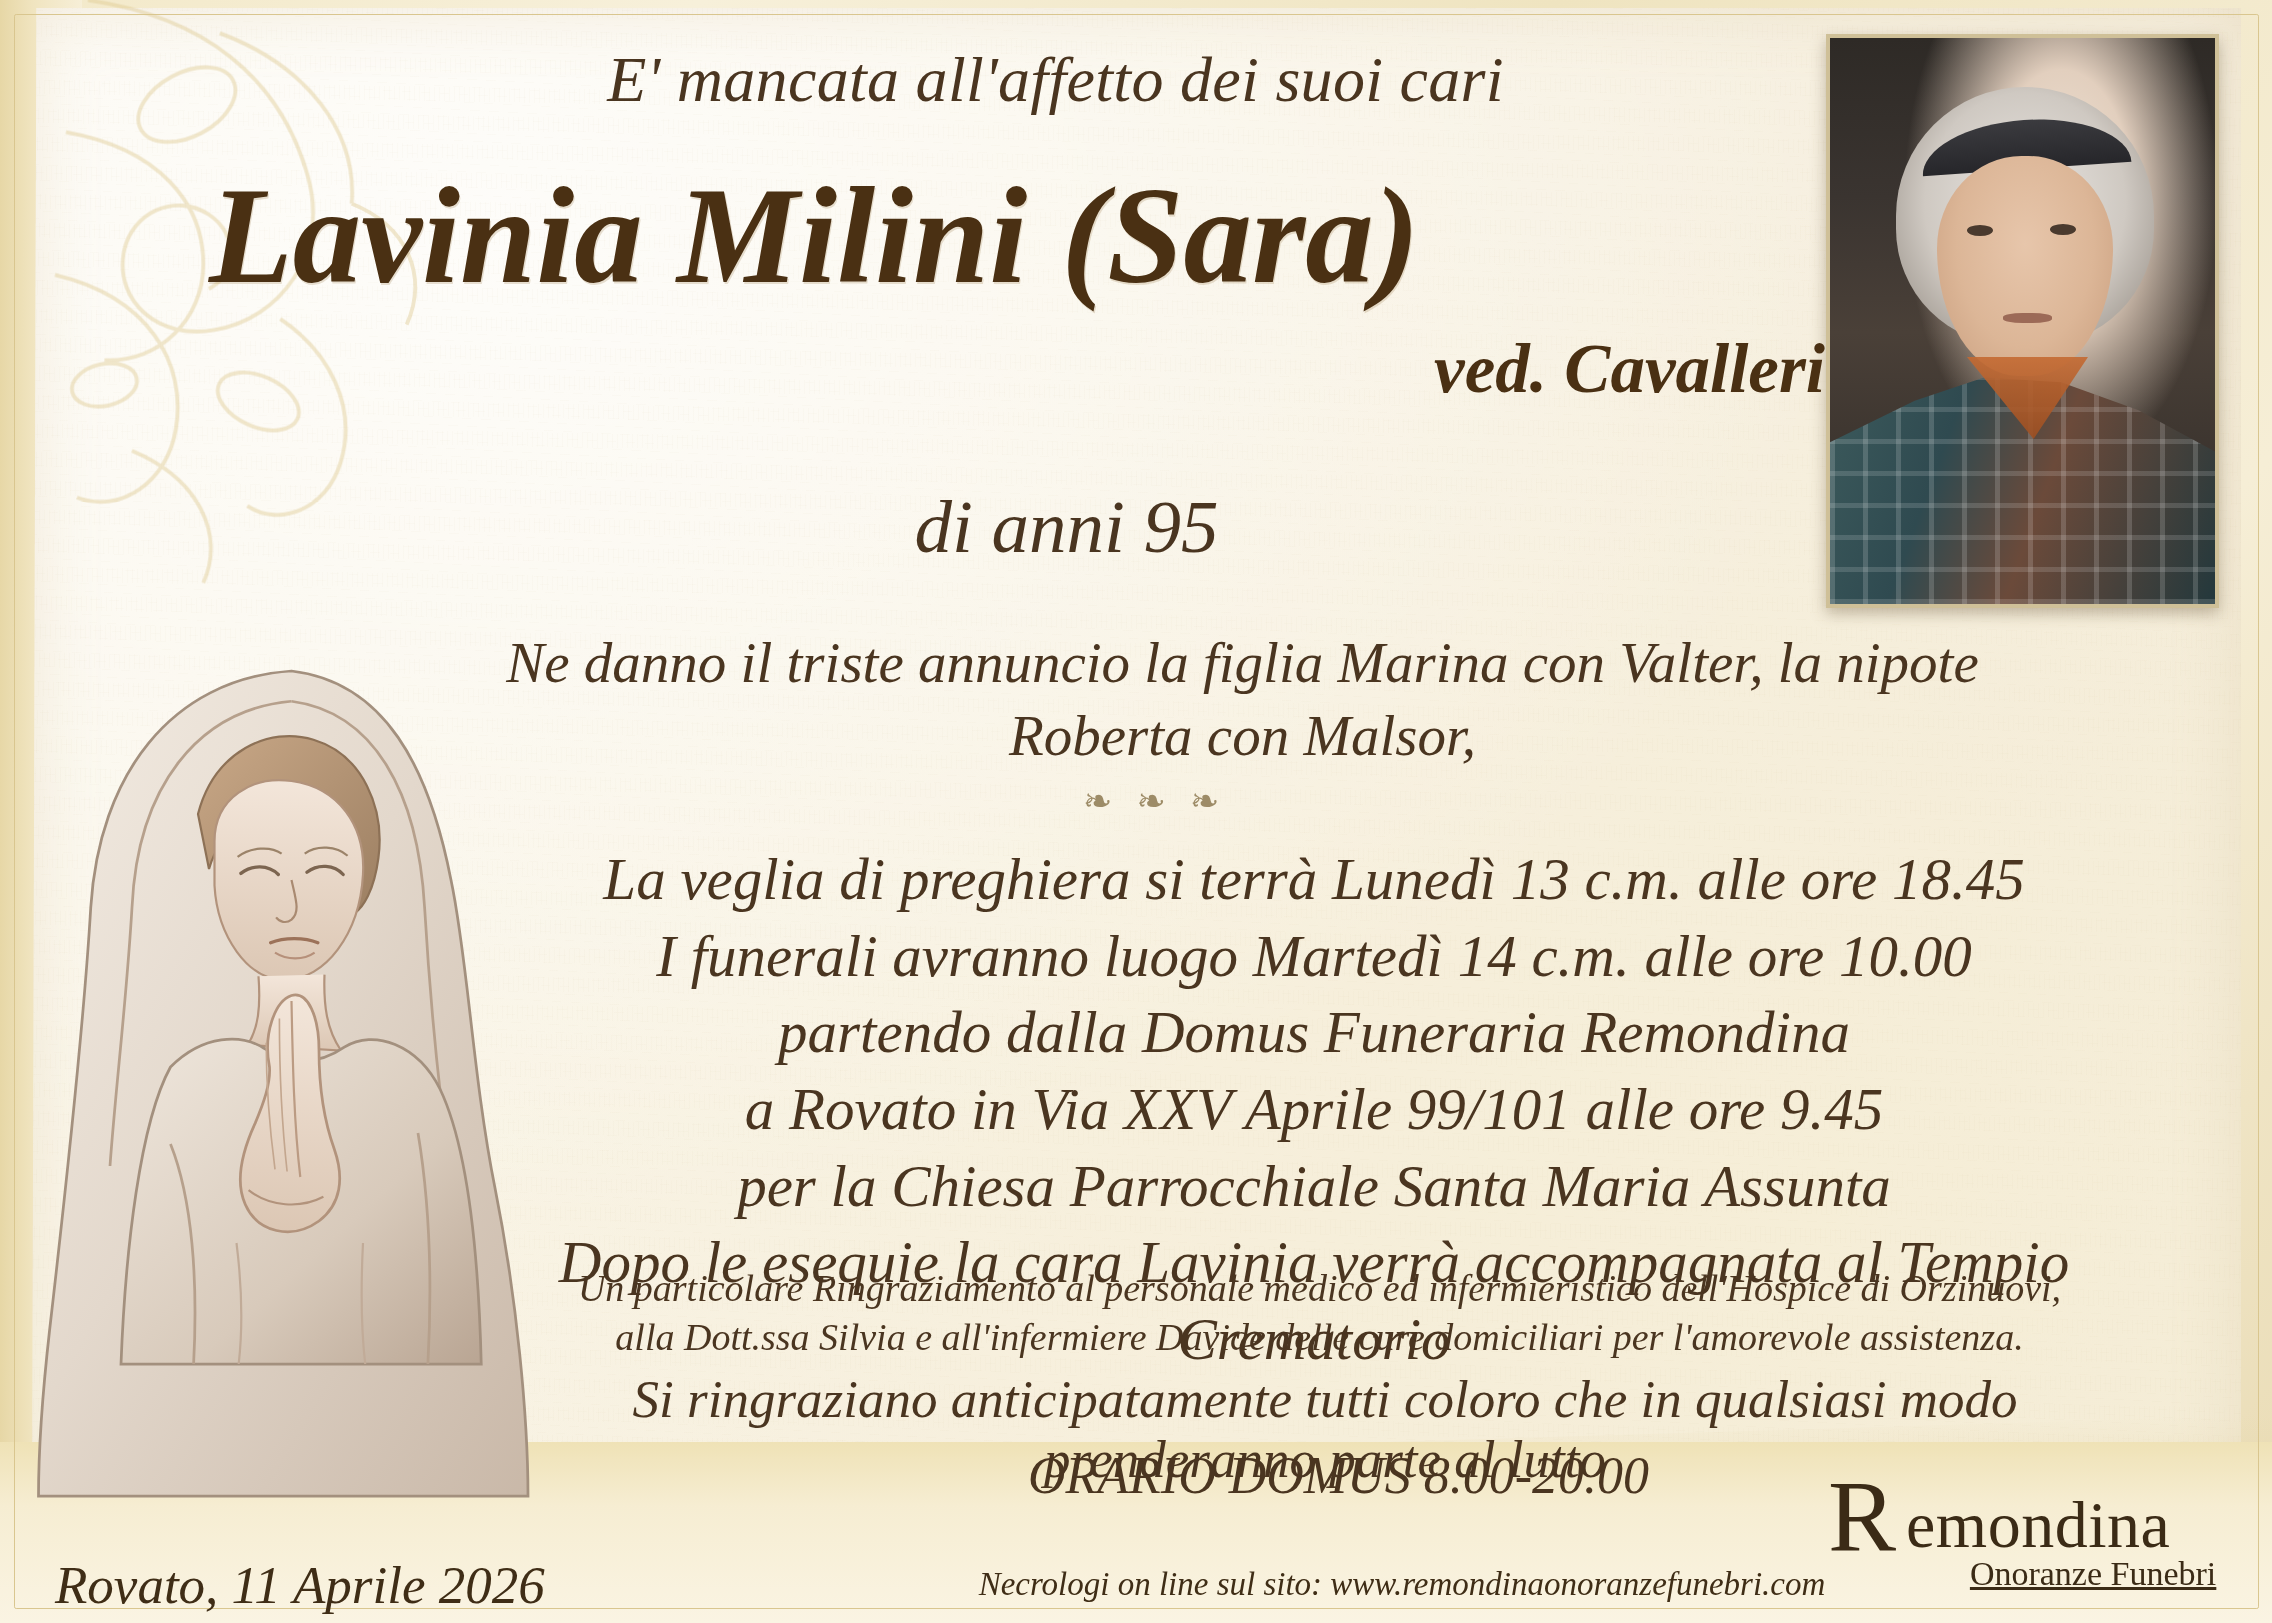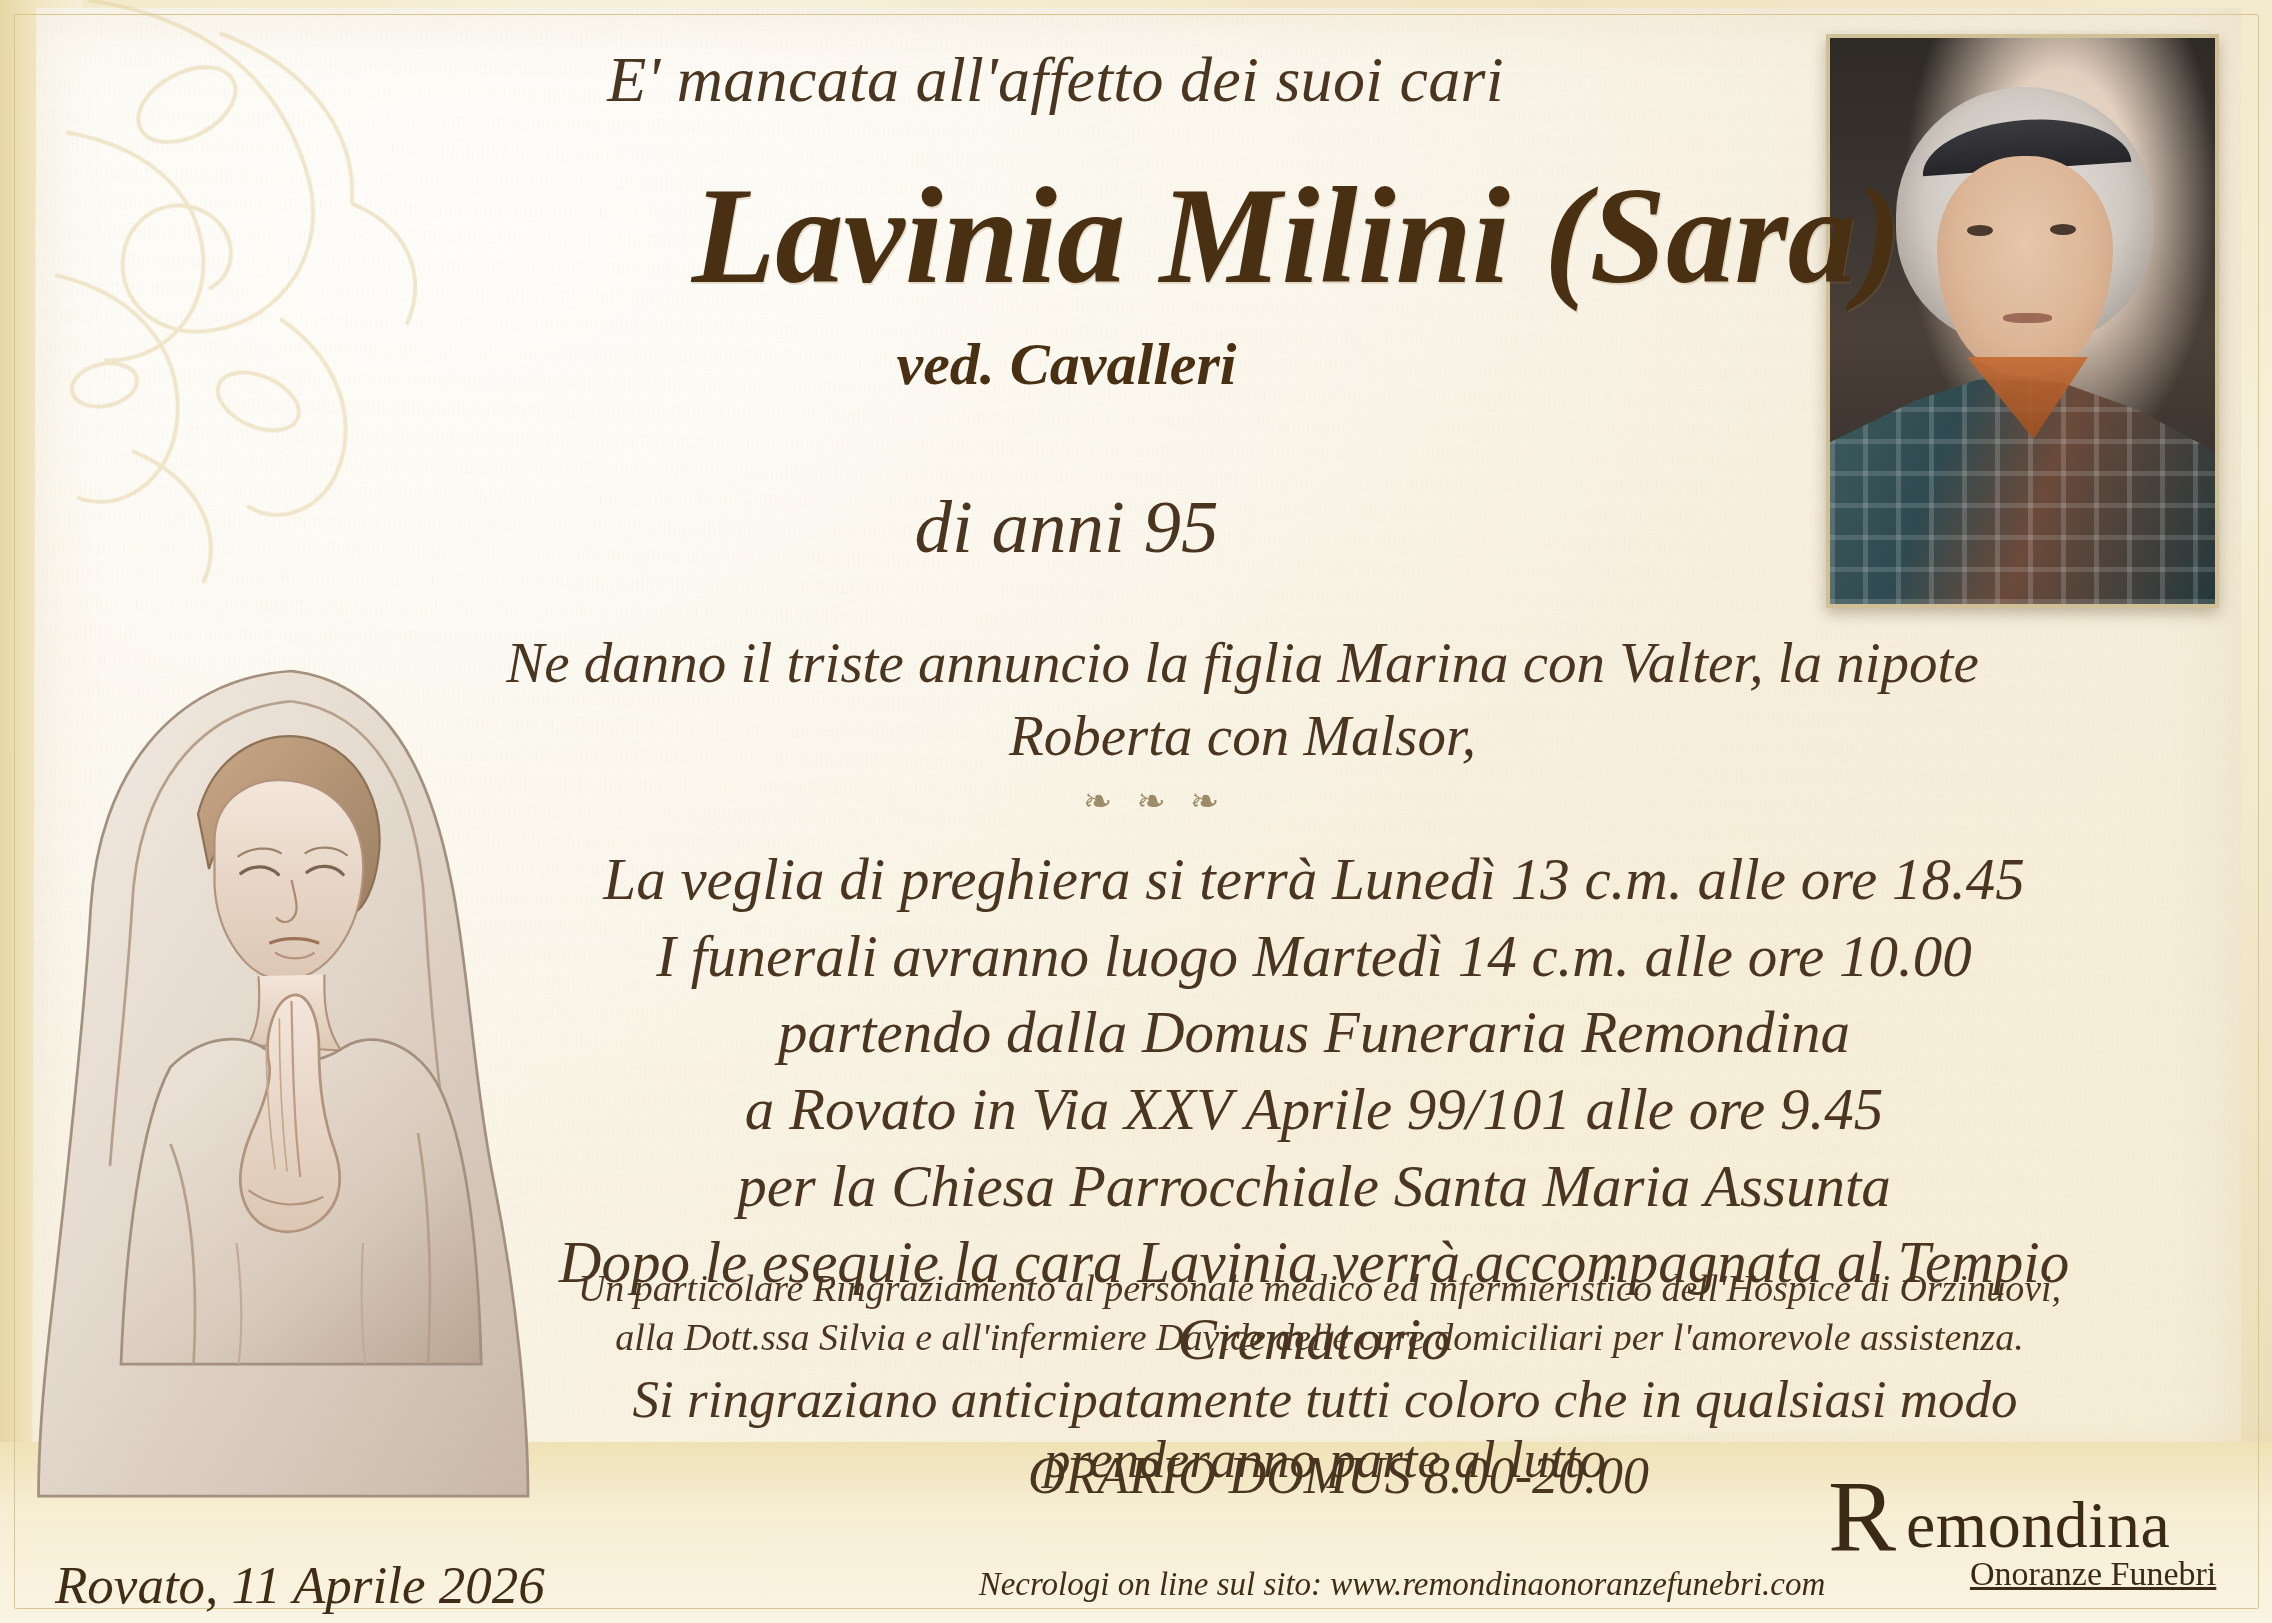--- a/index.html
+++ b/index.html
@@ -124,38 +124,38 @@
     font-size: 64px;
     color: #4a3520;
     letter-spacing: 0.3px;
   }
 
   .name-main {
     position: absolute;
     left: 209px;
     top: 165px;
     width: 1693px;
-    text-align: right;
+    text-align: left;
     font-style: italic;
     font-weight: bold;
     font-size: 137px;
     line-height: 1.05;
     color: #4a3013;
     text-shadow: 1.1px 1.6px 0 rgba(150,120,70,0.22);
   }
 
   .name-sub {
     position: absolute;
     left: 308px;
     top: 330px;
     width: 1517px;
-    text-align: center;
+    text-align: right;
     font-style: italic;
     font-weight: bold;
-    font-size: 60px;
+    font-size: 69px;
     color: #4a3013;
   }
 
   .age {
     position: absolute;
     left: 308px;
     top: 484px;
     width: 1517px;
     text-align: center;
     font-style: italic;

